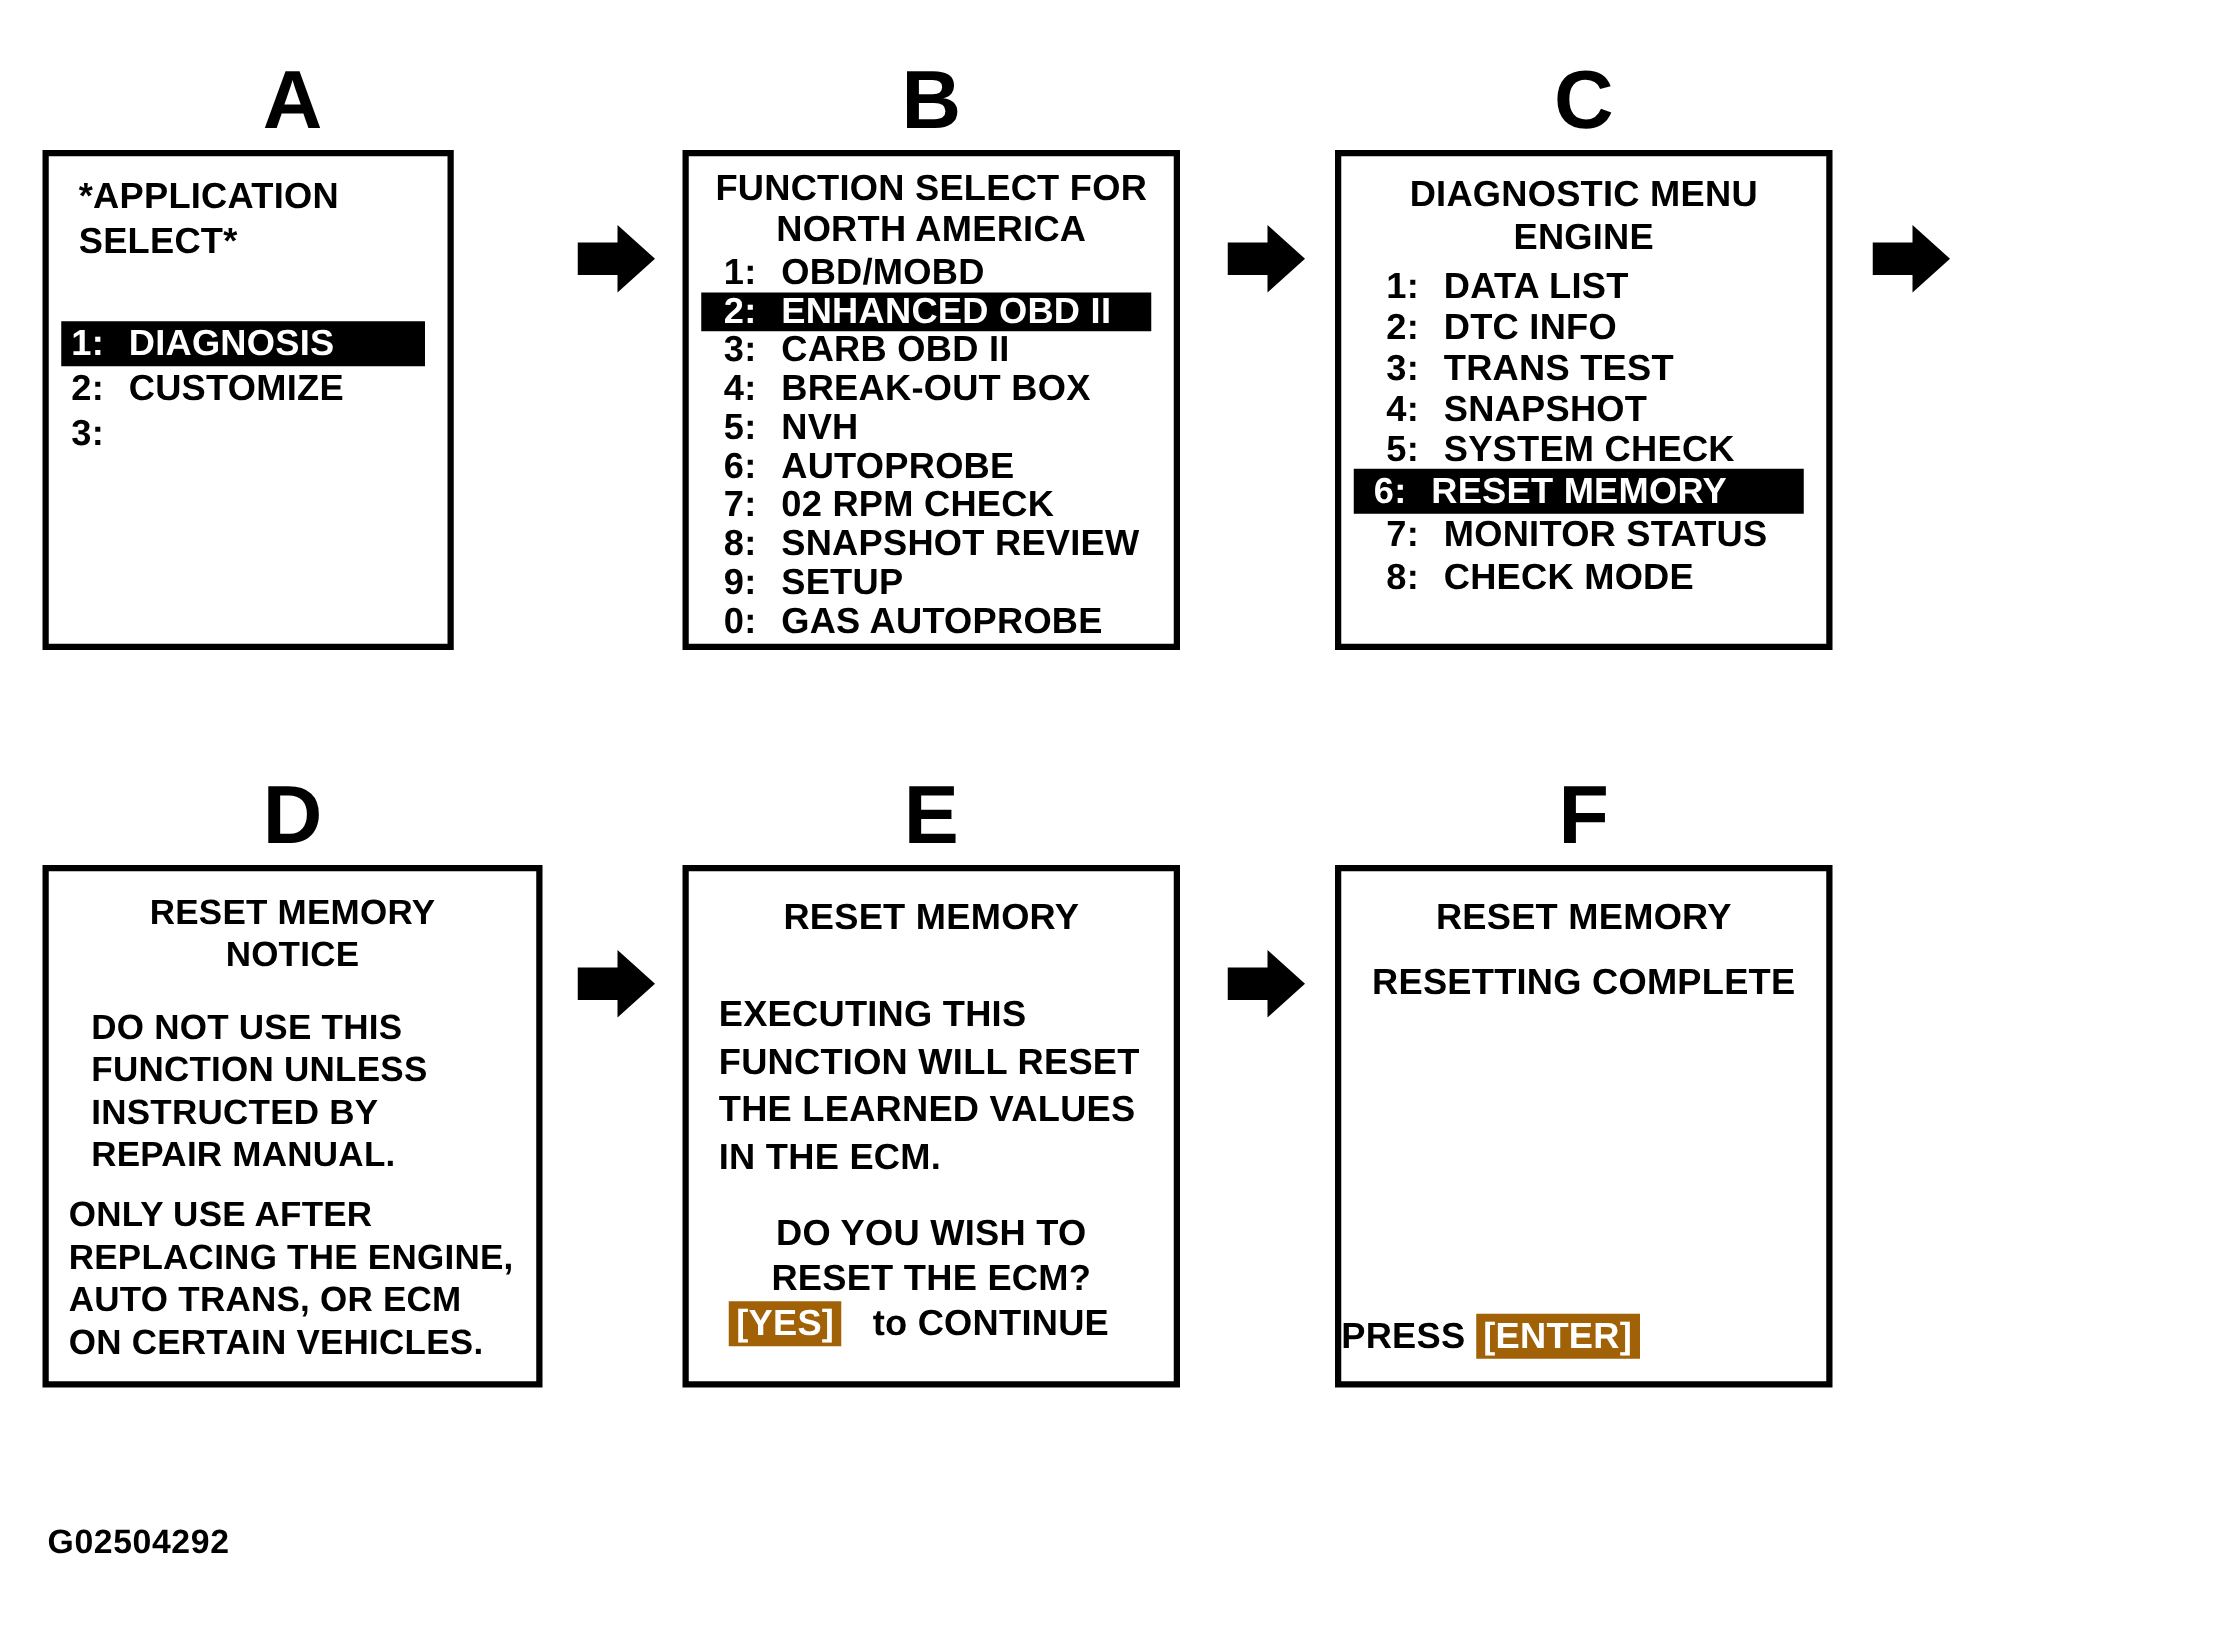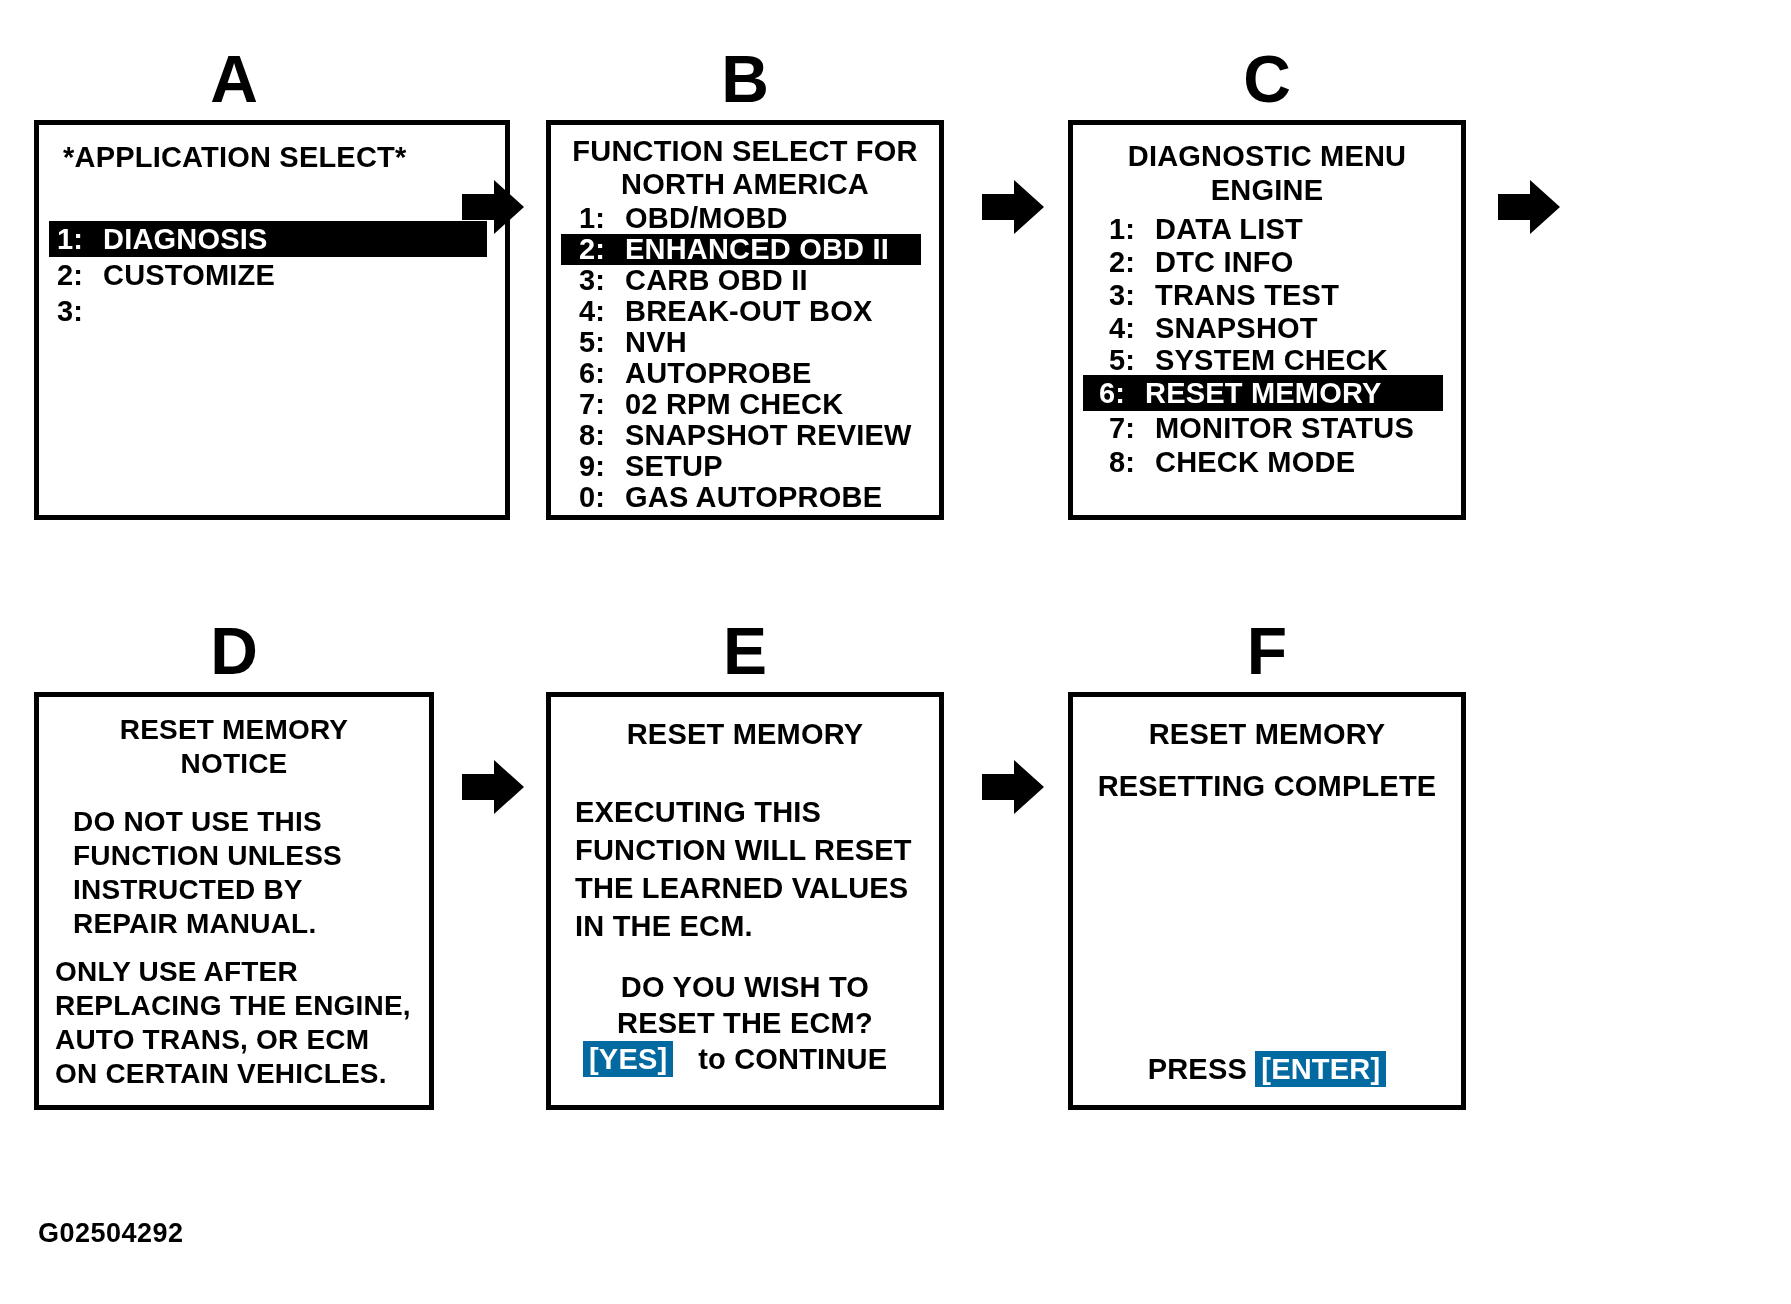--- a/index.html
+++ b/index.html
@@ -91,21 +91,21 @@
   .spacer-sm { height: 14px; }
 
   .para {
     white-space: pre-line;
     font-weight: bold;
   }
   .para.center { text-align: center; }
   .para.left { text-align: left; }
 
   .inv {
-    background: #0369a1;
+    background: #a16207;
     color: #fff;
     padding: 0 6px;
   }
 
   .prompt-line {
     display: flex;
     justify-content: flex-start;
     align-items: baseline;
     white-space: pre;
   }
@@ -122,21 +122,21 @@
 </style>
 </head>
 <body>
 
 <div class="sheet">
 
   <div class="row" id="row-top">
 
     <div class="panel-group" style="left:34px; width:400px;">
       <div class="panel-letter">A</div>
-      <div class="screen" style="width:476px; height:400px;">
+      <div class="screen" style="width:329px; height:400px;">
         <div class="lcd lcd-title" style="text-align:left; padding-left:14px;">*APPLICATION SELECT*</div>
         <div class="spacer-lg"></div>
         <div class="menu-list">
           <div class="menu-row selected lcd" style="width:calc(100% - 16px); padding-left:8px;">
             <span class="num">1:</span><span>DIAGNOSIS</span>
           </div>
           <div class="menu-row lcd" style="padding-left:8px;">
             <span class="num">2:</span><span>CUSTOMIZE</span>
           </div>
           <div class="menu-row lcd" style="padding-left:8px;">
@@ -287,21 +287,21 @@
         <polygon points="0,16 32,16 32,2 62,29 32,56 32,42 0,42" fill="#000"></polygon>
       </svg>
     </div>
 
     <div class="panel-group" style="left:1068px; width:398px;">
       <div class="panel-letter">F</div>
       <div class="screen" style="width:398px; height:418px; padding:18px 10px 10px 10px;">
         <div class="lcd lcd-title" style="line-height:38px; font-size:29px;">RESET MEMORY</div>
         <div class="spacer-sm"></div>
         <div class="lcd para center" style="line-height:38px; font-size:29px;">RESETTING COMPLETE</div>
-        <div class="lcd prompt-line" style="position:absolute; left:0; right:0; bottom:18px; justify-content:center; line-height:36px;">
+        <div class="lcd prompt-line" style="position:absolute; left:0; right:0; bottom:18px; line-height:36px;">
           <span>PRESS</span><span>&nbsp;</span><span class="inv">[ENTER]</span>
         </div>
       </div>
     </div>
   </div>
 
   <div class="caption">G02504292</div>
 </div>
 
 </body></html>

